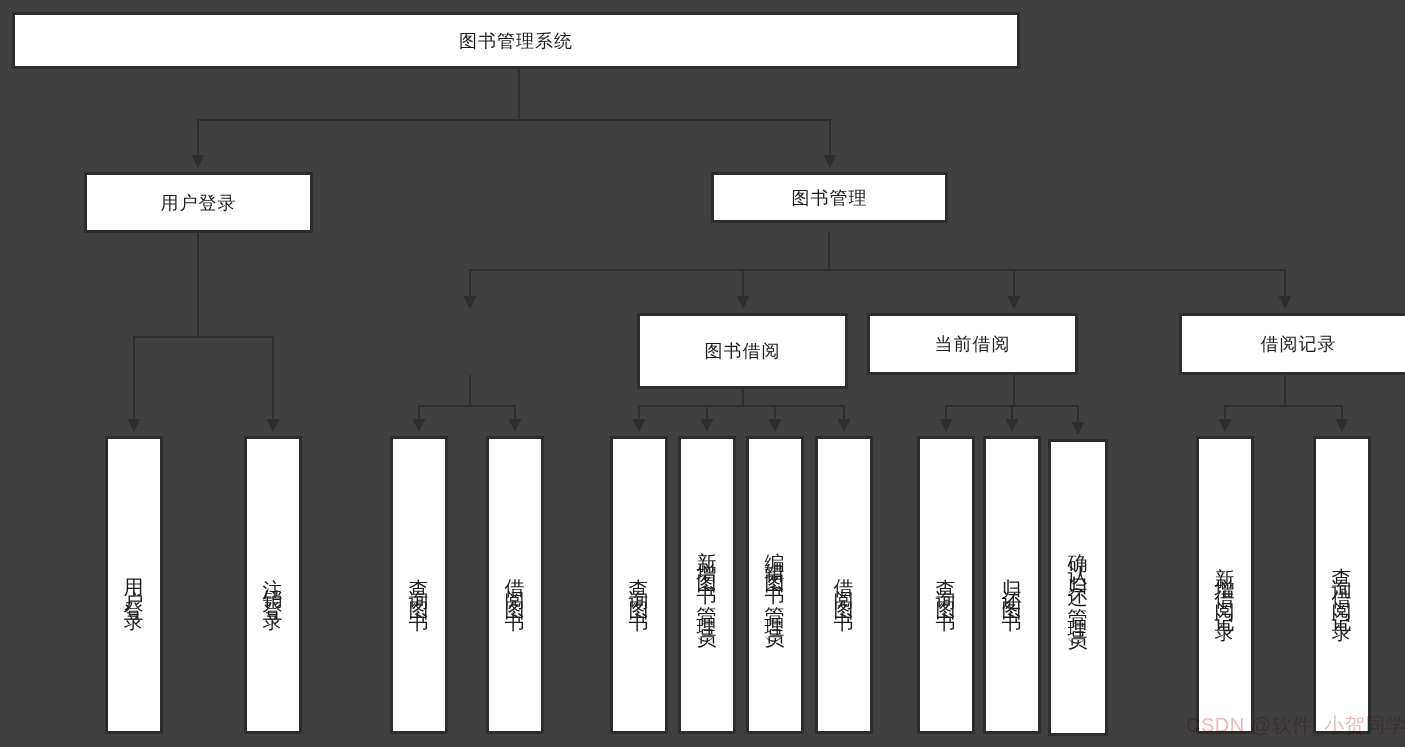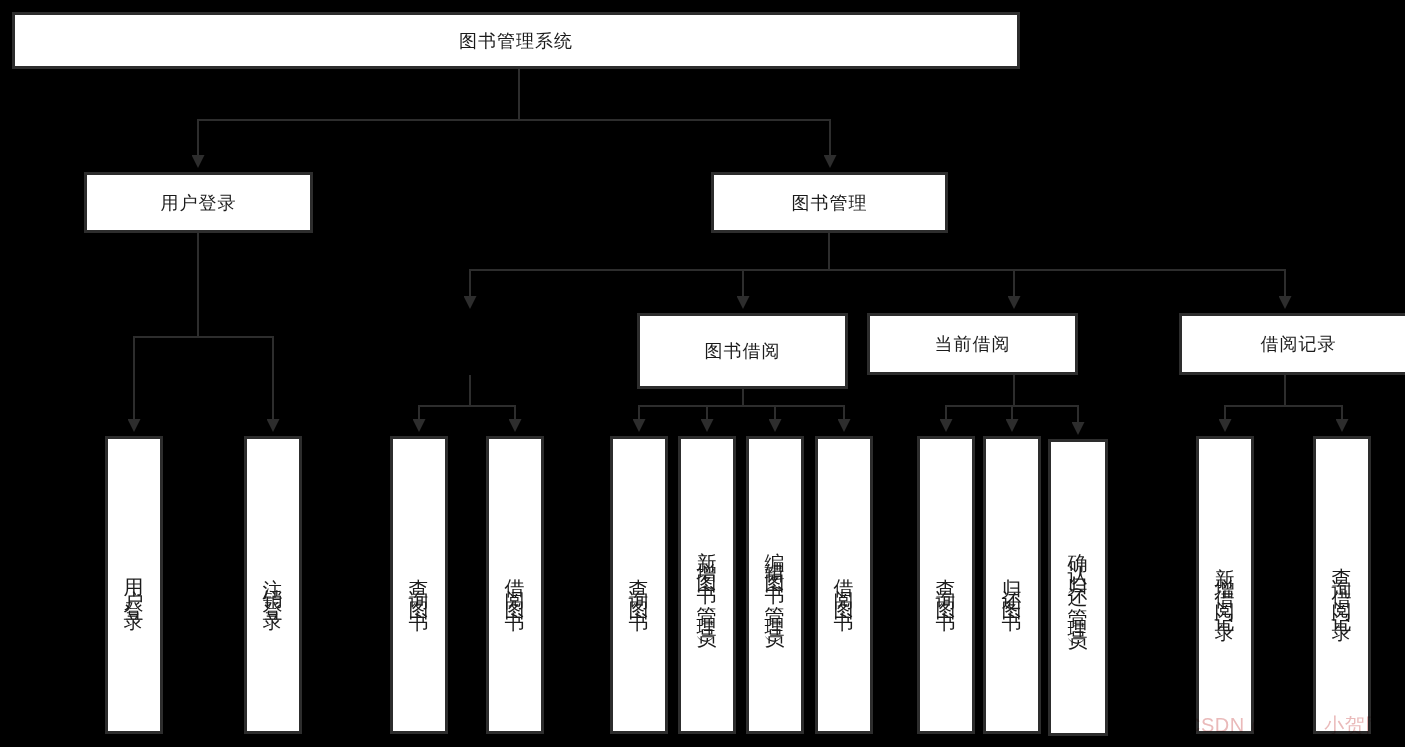--- a/index.html
+++ b/index.html
@@ -1,20 +1,20 @@
 <!DOCTYPE html>
 <html><head>
 <meta charset="utf-8">
 <style>
   html, body { margin: 0; padding: 0; background: #ffffff; }
   .canvas {
     position: relative;
     width: 1405px;
     height: 747px;
-    background: #000000;
+    background: #404040;
     font-family: "Liberation Sans", "DejaVu Sans", sans-serif;
     overflow: hidden;
   }
   .connector-layer {
     position: absolute;
     left: 0; top: 0;
     width: 1405px; height: 747px;
     pointer-events: none;
   }
   .connector-layer line { stroke: #2d2d2d; stroke-width: 2; }
@@ -118,21 +118,21 @@
     </g>
   </svg>
 
   <div class="box" style="left:12px; top:12px; width:1008px; height:57px;">
     <span class="root-label">图书管理系统</span>
   </div>
 
   <div class="box" style="left:84px; top:172px; width:229px; height:61px;">
     <span class="h-label">用户登录</span>
   </div>
-  <div class="box" style="left:711px; top:172px; width:237px; height:61px;">
+  <div class="box" style="left:711px; top:172px; width:237px; height:51px;">
     <span class="h-label">图书管理</span>
   </div>
 
   <div class="box" style="left:637px; top:313px; width:211px; height:76px;">
     <span class="h-label">图书借阅</span>
   </div>
   <div class="box" style="left:867px; top:313px; width:211px; height:62px;">
     <span class="h-label">当前借阅</span>
   </div>
   <div class="box" style="left:1179px; top:313px; width:239px; height:62px;">

